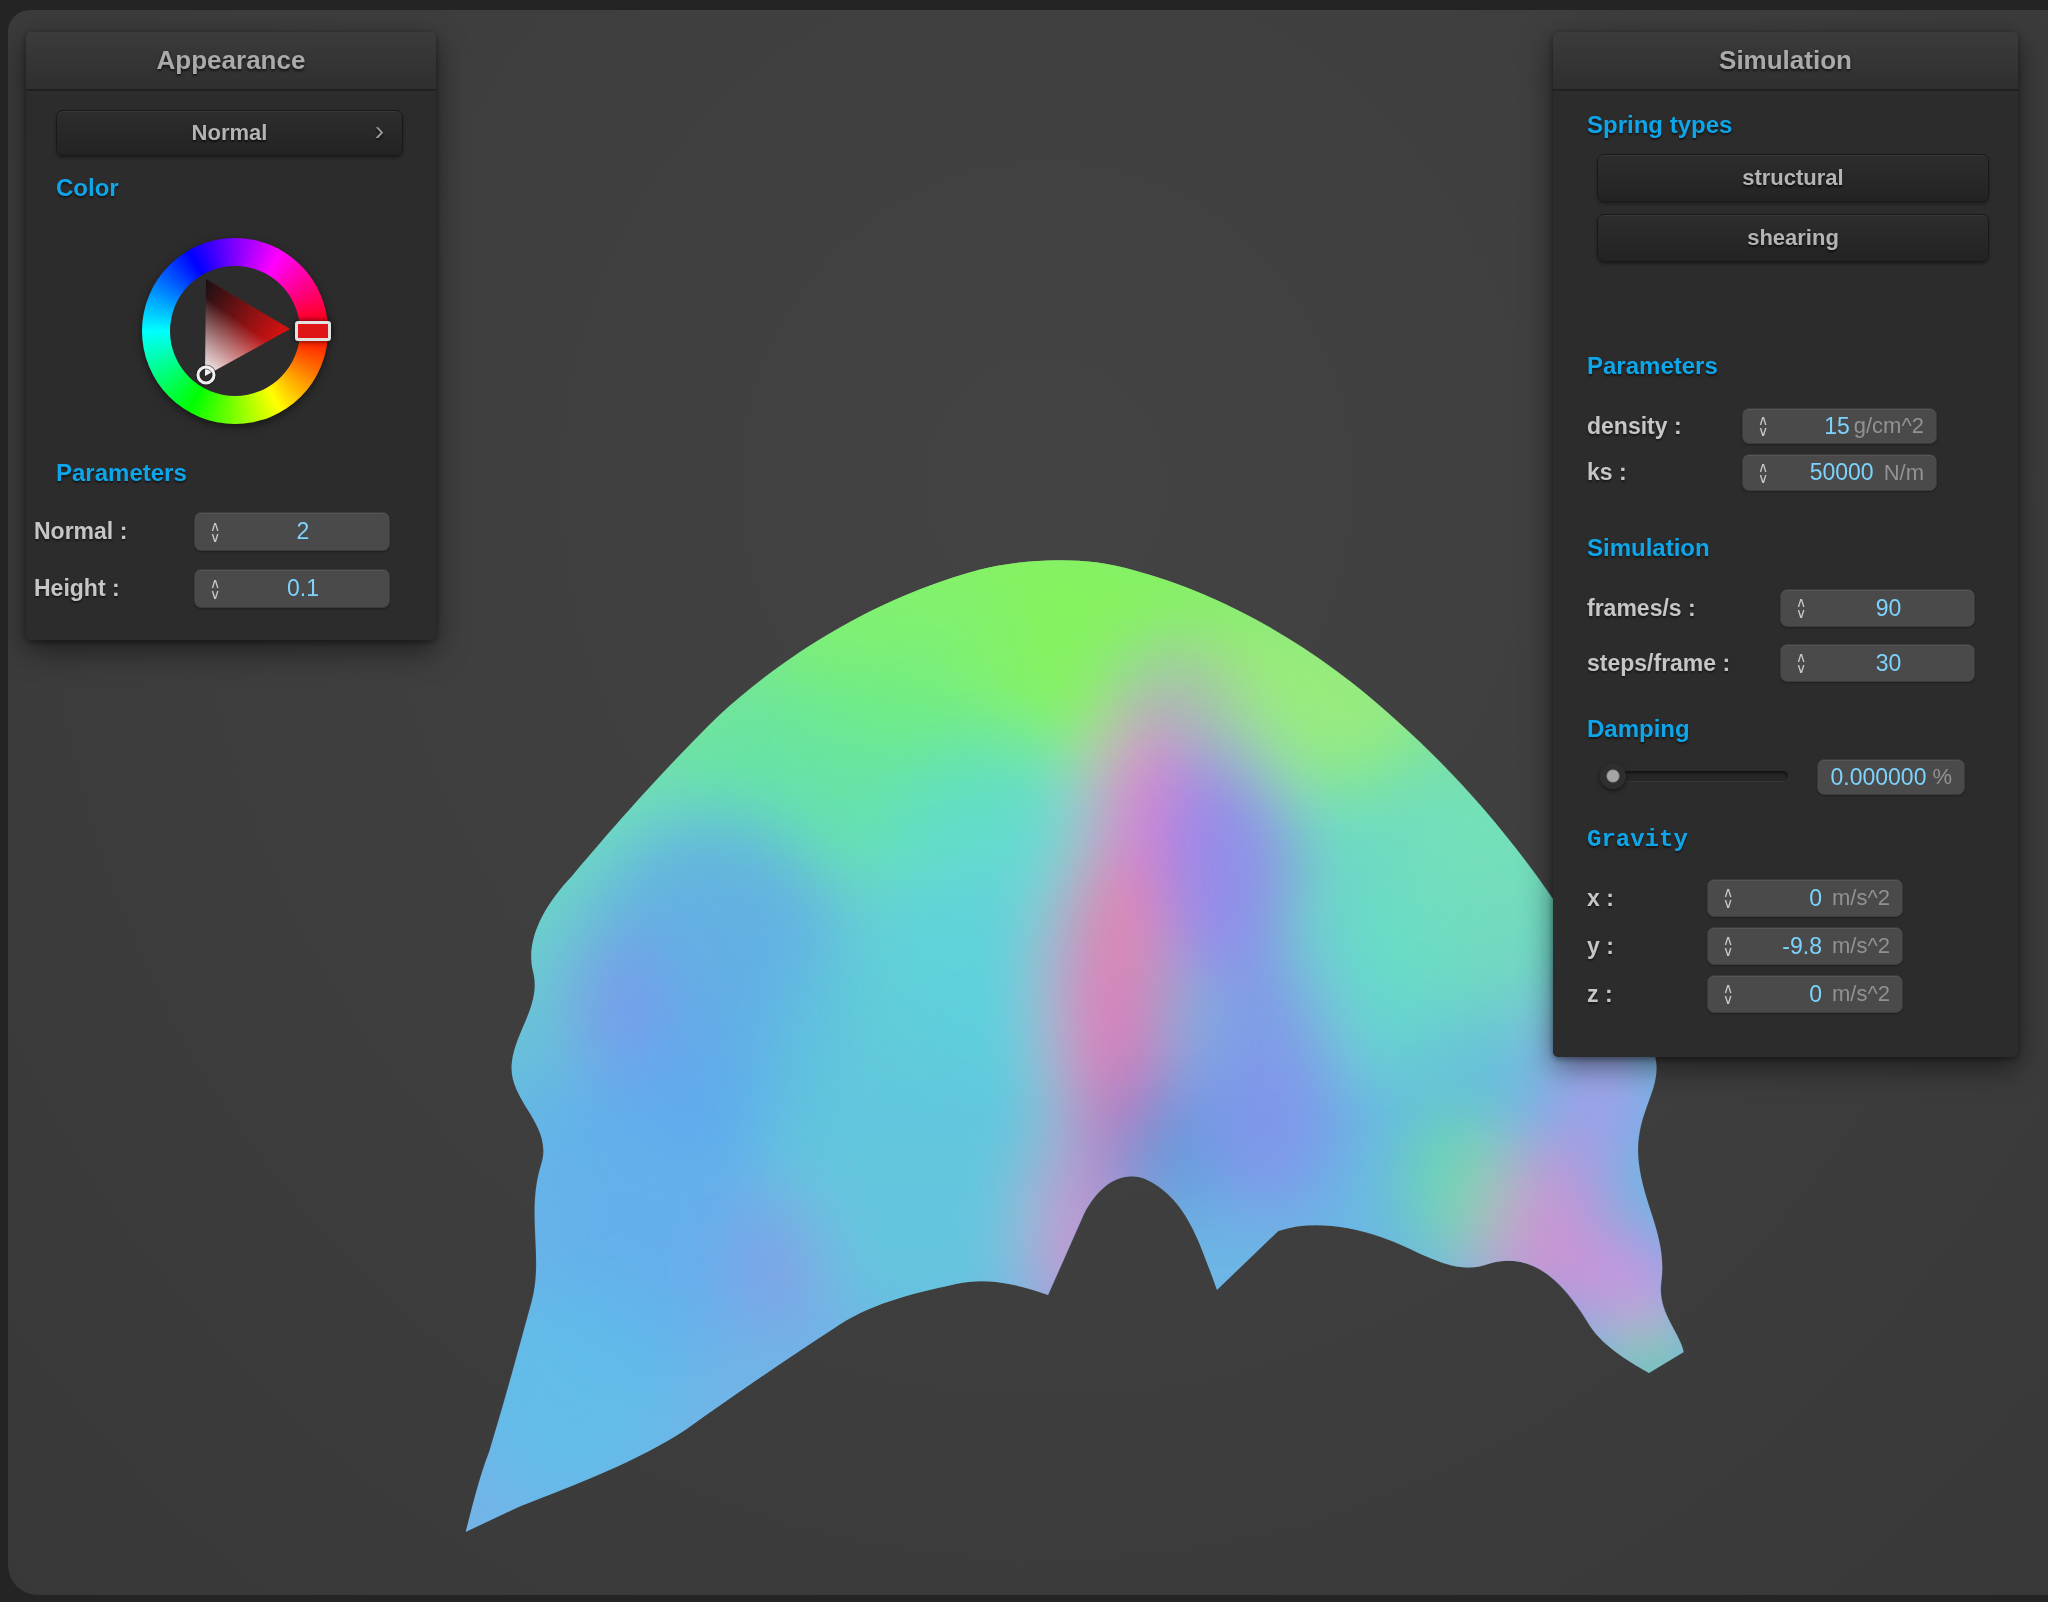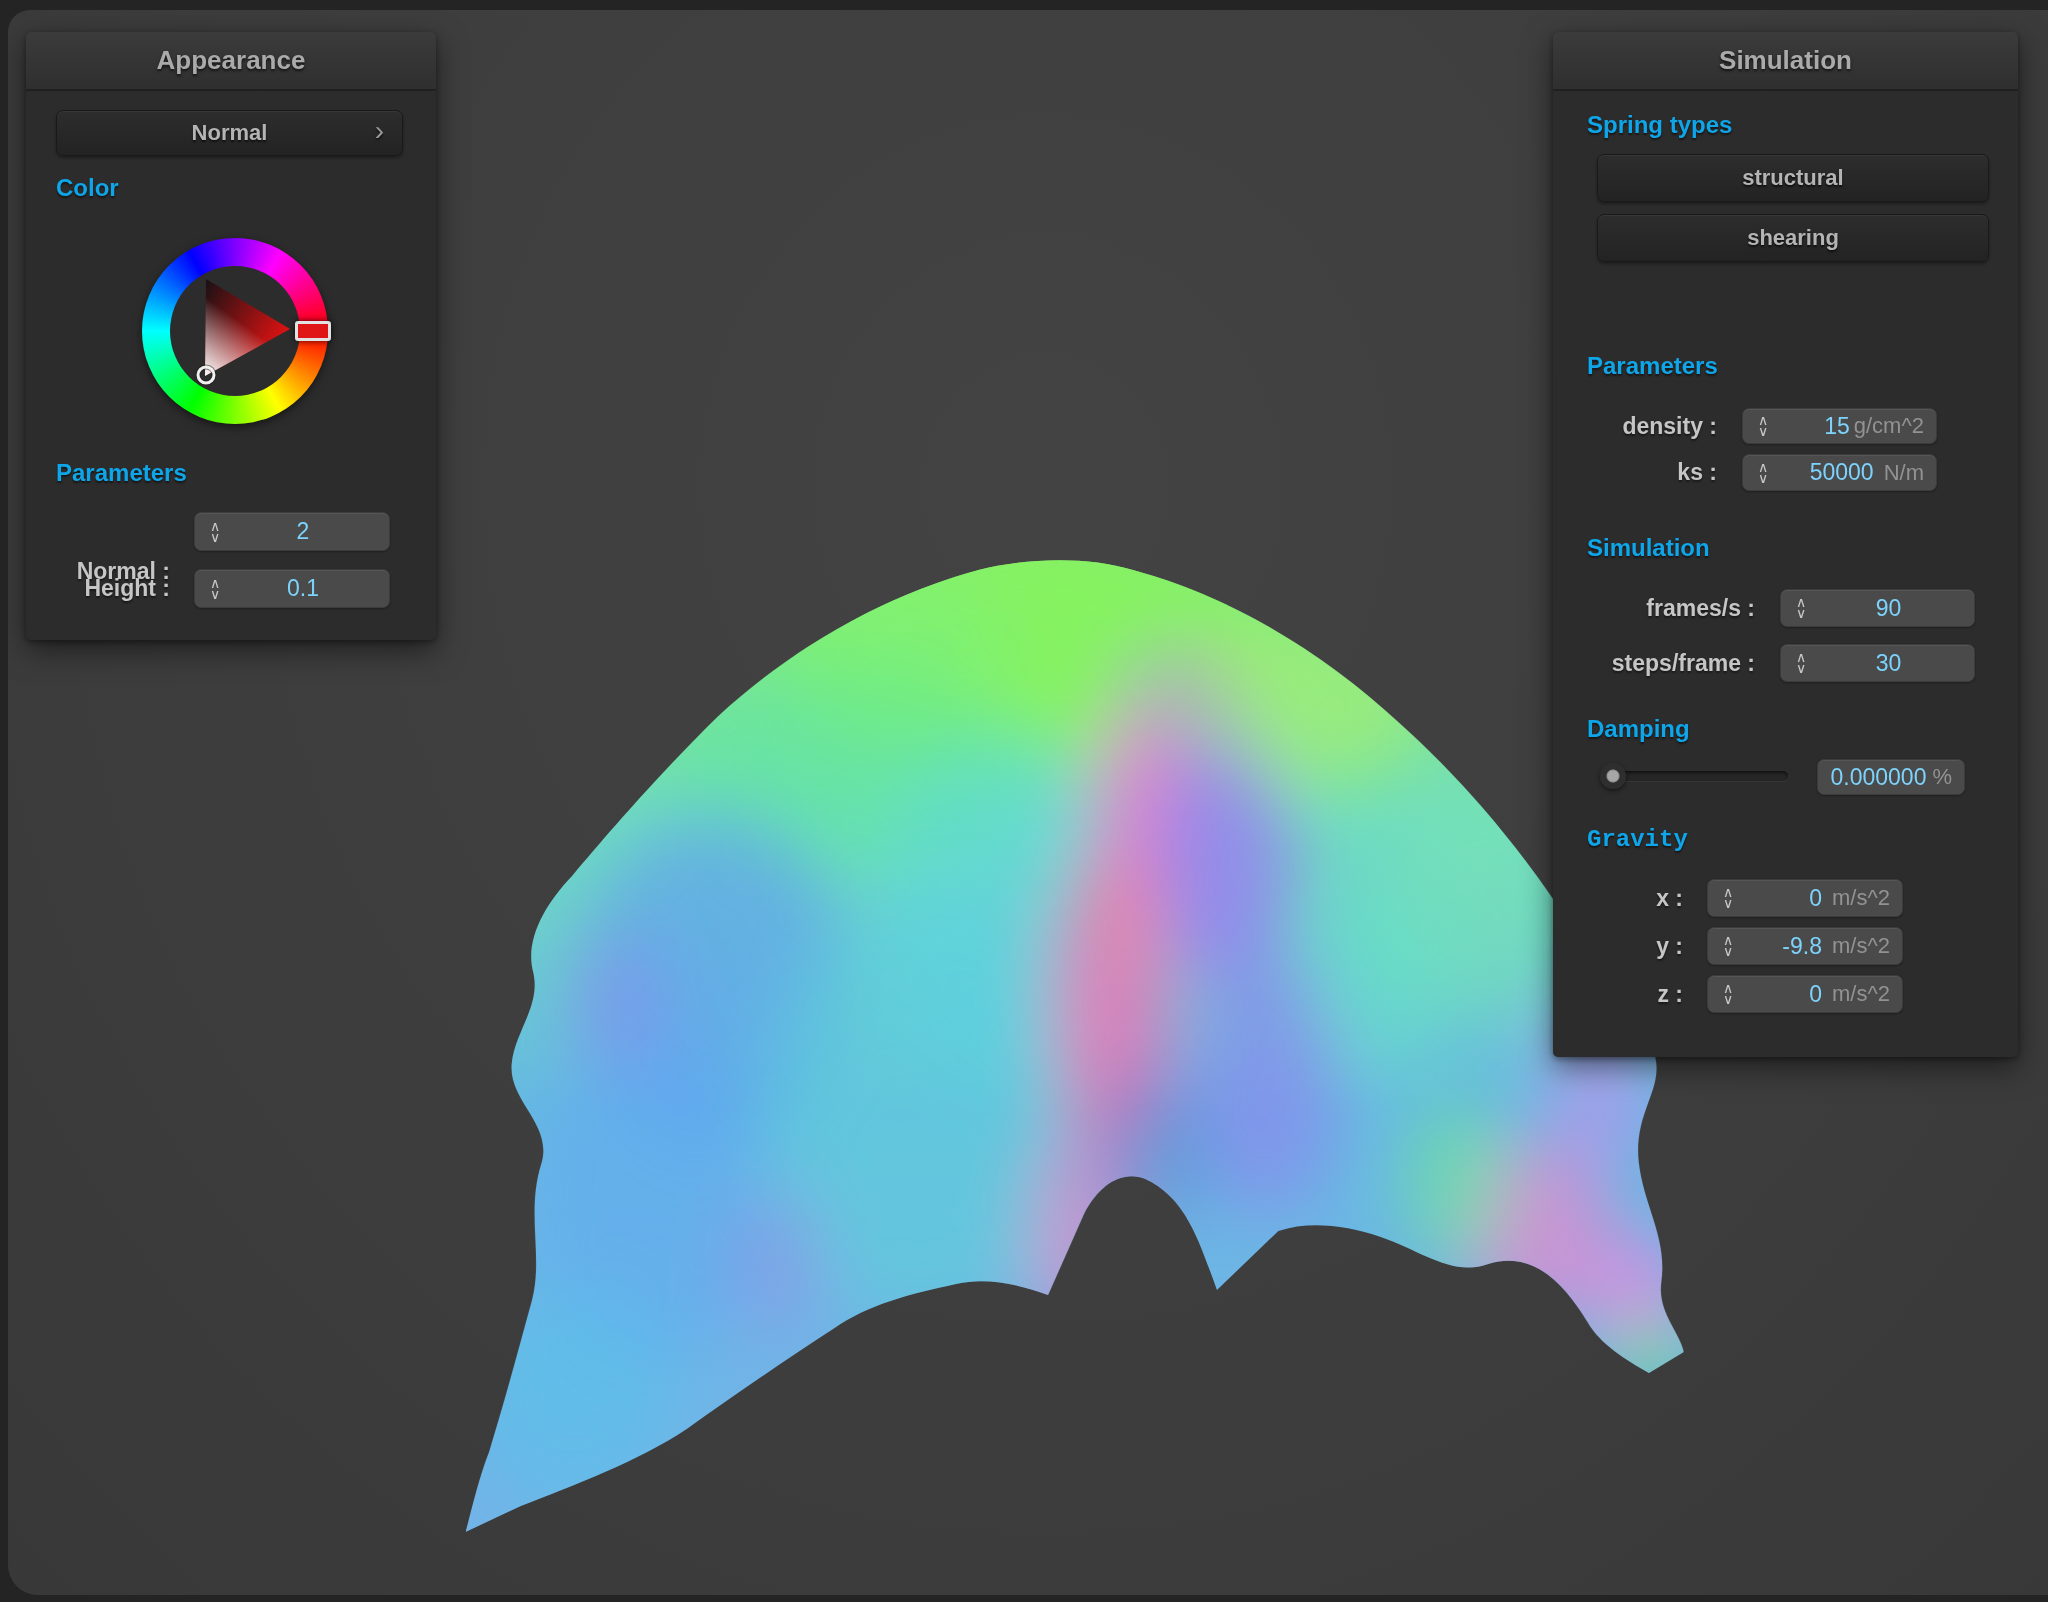--- a/index.html
+++ b/index.html
@@ -10,21 +10,21 @@
 
   
   .panel{position:absolute;background:#2c2c2c;border-radius:5px;
     box-shadow:0 10px 30px rgba(0,0,0,.5), 0 2px 6px rgba(0,0,0,.4);}
   .panel-header{position:absolute;left:0;top:0;right:0;height:57px;border-radius:5px 5px 0 0;
     background:linear-gradient(#3b3b3b,#2f2f2f);border-bottom:2px solid #202020;
     text-align:center;line-height:57px;font-size:26px;font-weight:700;color:#aaaaaa;
     text-shadow:0 2px 3px rgba(0,0,0,.65);}
   .sec-label{position:absolute;font-size:24px;font-weight:700;color:#0ea5e9;
     text-shadow:0 2px 2px rgba(0,0,0,.5);white-space:nowrap;}
-  .row-label{position:absolute;font-size:23px;font-weight:700;color:#c6c6c6;text-align:right;
+  .row-label{position:absolute;font-size:23px;font-weight:700;color:#c6c6c6;text-align:left;
     text-shadow:0 2px 2px rgba(0,0,0,.45);white-space:nowrap;}
 
   .btn{position:absolute;background:linear-gradient(#2d2d2d,#232323);border:1px solid #191919;
     border-radius:7px;box-shadow:0 2px 3px rgba(0,0,0,.35), inset 0 1px 0 rgba(255,255,255,.05);
     text-align:center;font-size:22px;font-weight:700;color:#b4b4b4;cursor:pointer;
     text-shadow:0 2px 2px rgba(0,0,0,.6);}
   .btn .chev{position:absolute;right:18px;top:50%;transform:translateY(-54%);font-size:28px;
     font-weight:400;color:#9a9a9a;}
 
   .field{position:absolute;background:#4a4a4a;border:1px solid #3c3c3c;border-radius:7px;
@@ -144,21 +144,21 @@
         <polygon points="148,91 64,41 63,138" fill="url(#triDark)"></polygon>
         <polygon points="148,91 64,41 63,138" fill="url(#triWhite)"></polygon>
         <circle cx="64" cy="137" r="8" fill="none" stroke="#1a1a1a" stroke-width="5" opacity="0.5"></circle>
         <circle cx="64" cy="137" r="8" fill="none" stroke="#f0f0f0" stroke-width="3"></circle>
       </svg>
     </div>
     <div class="hue-marker" style="left:269px;top:289px;"></div>
 
     <div class="sec-label" style="left:30px;top:427px;">Parameters</div>
 
-    <div class="row-label" style="left:8px;top:480px;width:136px;line-height:39px;margin-top:40px;">Normal :</div>
+    <div class="row-label" style="left:8px;top:480px;width:136px;line-height:39px;">Normal :</div>
     <div class="field" style="left:168px;top:480px;width:196px;height:39px;">
       <span class="spin">
         <span>∧</span>
         <span>∨</span>
       </span>
       <span class="val center">2</span>
     </div>
 
     <div class="row-label" style="left:8px;top:537px;width:136px;line-height:39px;">Height :</div>
     <div class="field" style="left:168px;top:537px;width:196px;height:39px;">

